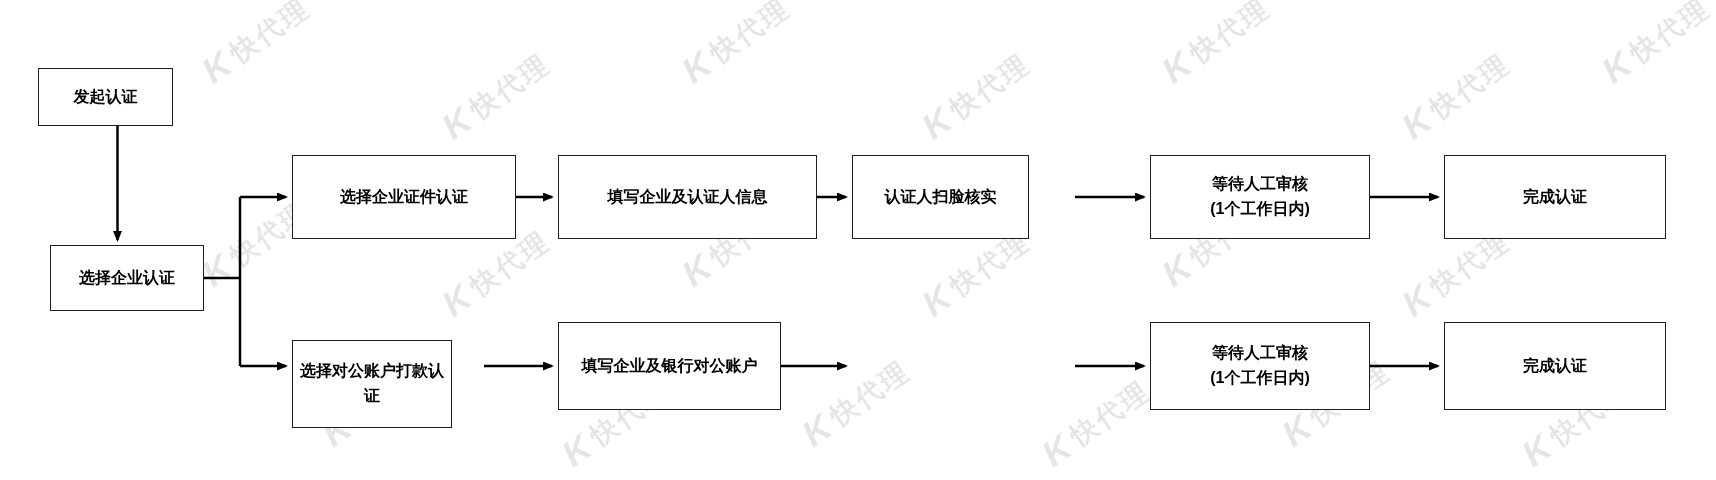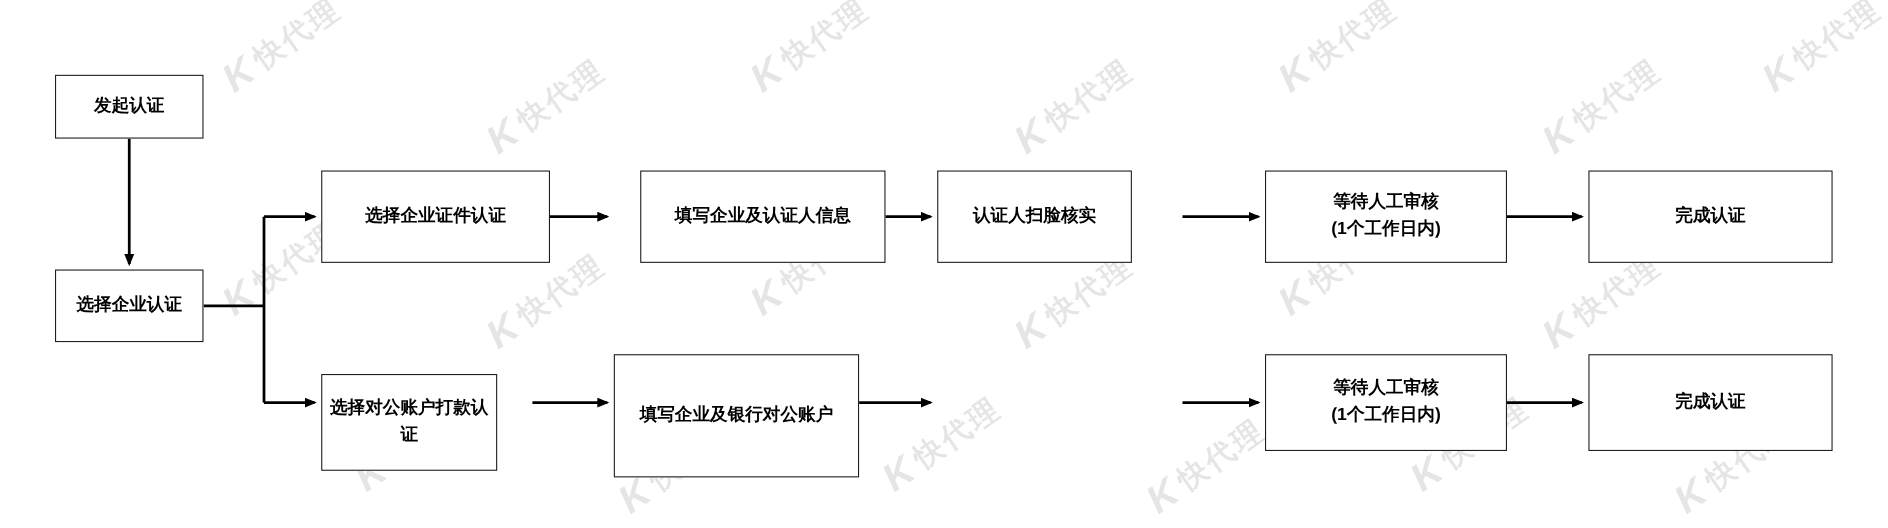--- a/index.html
+++ b/index.html
@@ -128,48 +128,48 @@
     <path d="M781 197 L846 197" stroke="#000" stroke-width="2.5" fill="none" marker-end="url(#arrow)"></path>
     <path d="M1075 197 L1144 197" stroke="#000" stroke-width="2.5" fill="none" marker-end="url(#arrow)"></path>
     <path d="M1370 197 L1438 197" stroke="#000" stroke-width="2.5" fill="none" marker-end="url(#arrow)"></path>
 
     <path d="M484 366 L552 366" stroke="#000" stroke-width="2.5" fill="none" marker-end="url(#arrow)"></path>
     <path d="M781 366 L846 366" stroke="#000" stroke-width="2.5" fill="none" marker-end="url(#arrow)"></path>
     <path d="M1075 366 L1144 366" stroke="#000" stroke-width="2.5" fill="none" marker-end="url(#arrow)"></path>
     <path d="M1370 366 L1438 366" stroke="#000" stroke-width="2.5" fill="none" marker-end="url(#arrow)"></path>
   </svg>
 
-  <div class="box" style="left:50px;top:68px;width:135px;height:58px">
+  <div class="box" style="left:38px;top:68px;width:135px;height:58px">
     <span class="box-label">发起认证</span>
   </div>
-  <div class="box" style="left:50px;top:245px;width:135px;height:66px">
+  <div class="box" style="left:50px;top:245px;width:154px;height:66px">
     <span class="box-label">选择企业认证</span>
   </div>
 
-  <div class="box" style="left:292px;top:155px;width:208px;height:84px">
+  <div class="box" style="left:292px;top:155px;width:224px;height:84px">
     <span class="box-label">选择企业证件认证</span>
   </div>
-  <div class="box" style="left:582px;top:155px;width:223px;height:84px">
+  <div class="box" style="left:558px;top:155px;width:259px;height:84px">
     <span class="box-label">填写企业及认证人信息</span>
   </div>
   <div class="box" style="left:852px;top:155px;width:177px;height:84px">
     <span class="box-label">认证人扫脸核实</span>
   </div>
   <div class="box" style="left:1150px;top:155px;width:220px;height:84px">
     <span class="box-label">等待人工审核
 (1个工作日内)</span>
   </div>
   <div class="box" style="left:1444px;top:155px;width:222px;height:84px">
     <span class="box-label">完成认证</span>
   </div>
 
   <div class="box" style="left:292px;top:340px;width:160px;height:88px">
     <span class="box-label">选择对公账户打款认证</span>
   </div>
-  <div class="box" style="left:558px;top:322px;width:223px;height:112px">
+  <div class="box" style="left:558px;top:322px;width:223px;height:88px">
     <span class="box-label">填写企业及银行对公账户</span>
   </div>
   <div class="box" style="left:1150px;top:322px;width:220px;height:88px">
     <span class="box-label">等待人工审核
 (1个工作日内)</span>
   </div>
   <div class="box" style="left:1444px;top:322px;width:222px;height:88px">
     <span class="box-label">完成认证</span>
   </div>
 

